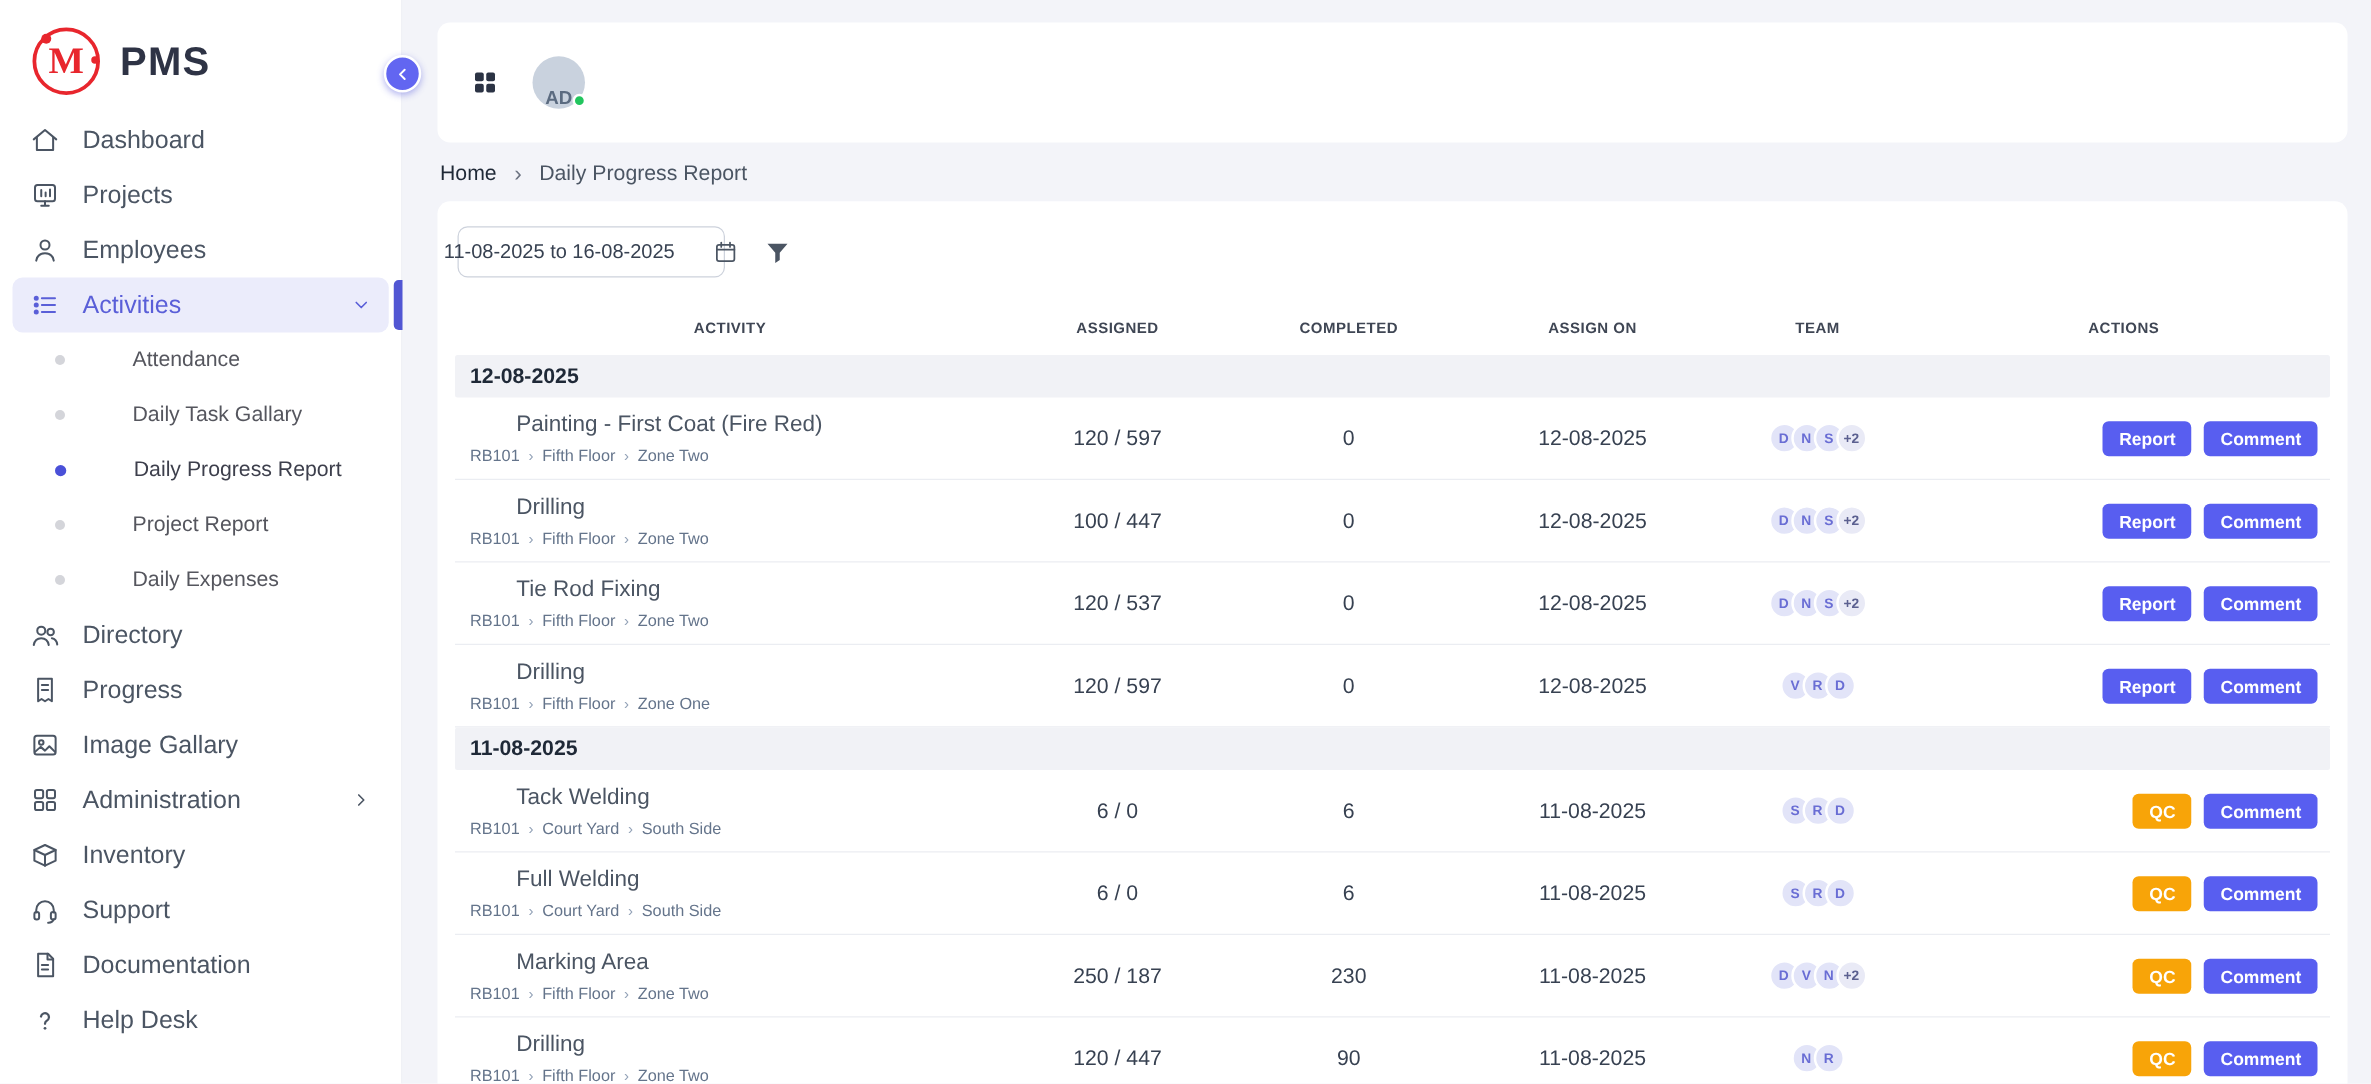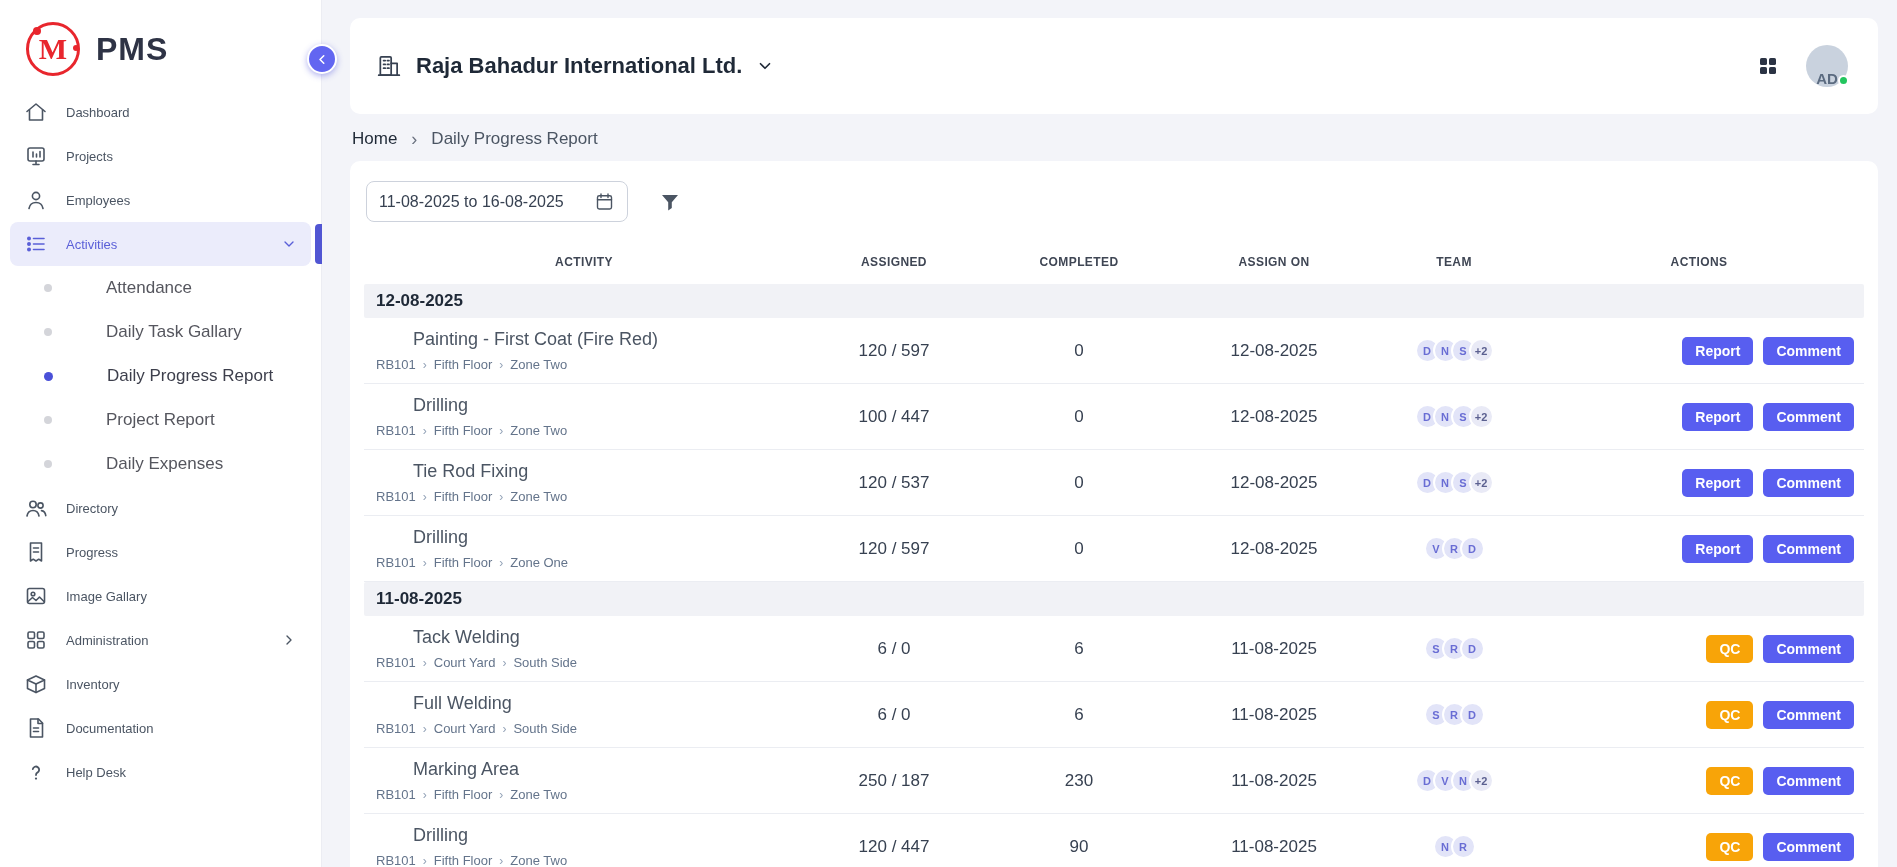--- a/index.html
+++ b/index.html
@@ -9,21 +9,21 @@
 
   
   .sidebar { width:322px; min-width:322px; background:#fff; border-right:1px solid #ecedf3; position:relative; padding-top:10px; z-index:5; }
   .logo-row { display:flex; align-items:center; gap:16px; padding:12px 0 14px 26px; }
   .logo-badge { width:54px; height:54px; border-radius:50%; border:3px solid #e8262d; display:flex; align-items:center; justify-content:center; position:relative; }
   .logo-badge::before { content:""; position:absolute; width:8px; height:8px; border-radius:50%; background:#e8262d; top:2px; left:4px; }
   .logo-badge::after { content:""; position:absolute; width:6px; height:6px; border-radius:50%; background:#e8262d; top:20px; right:-2px; }
   .logo-m { color:#e8262d; font-size:30px; font-weight:bold; font-family:"Liberation Serif", serif; }
   .logo-text { font-size:32px; font-weight:700; color:#2e3345; letter-spacing:1px; }
 
-  .nav-item { display:flex; align-items:center; gap:18px; height:44px; margin:0 10px; padding:0 14px; border-radius:8px; color:#4b5563; font-size:13px; cursor:pointer; position:relative; }
+  .nav-item { display:flex; align-items:center; gap:18px; height:44px; margin:0 10px; padding:0 14px; border-radius:8px; color:#4b5563; font-size:20px; cursor:pointer; position:relative; }
   .nav-item .icon { width:24px; height:24px; color:#4b5563; flex-shrink:0; display:flex; }
   .nav-item .icon svg { width:100%; height:100%; }
   .nav-item.active { background:#ebecfb; color:#5a5fd8; }
   .nav-item.active .icon { color:#5a5fd8; }
   .nav-chevron { margin-left:auto; width:16px; height:16px; display:flex; color:inherit; }
   .nav-chevron svg { width:100%; height:100%; }
   .active-bar { position:absolute; right:-11px; top:2px; width:7px; height:40px; background:#5156d3; border-radius:4px 0 0 4px; }
 
   .sub-item { display:flex; align-items:center; height:44px; padding-left:44px; font-size:17px; color:#55565e; cursor:pointer; }
   .sub-dot { width:8px; height:8px; border-radius:50%; background:#d4d5da; margin-right:54px; flex-shrink:0; }
@@ -50,21 +50,21 @@
 
   .breadcrumb { display:flex; align-items:center; gap:14px; margin:15px 0 12px 2px; font-size:17px; height:20px; }
   .crumb-home { color:#1f2937; cursor:pointer; }
   .crumb-sep { color:#6b7280; font-size:18px; line-height:1; }
   .crumb-sep::before { content:"\203A"; }
   .crumb-current { color:#4b5563; }
 
   .content-card { flex:1; background:#fff; border-radius:10px 10px 0 0; padding:20px 14px 0 14px; overflow:hidden; }
 
   .filter-bar { display:flex; align-items:center; gap:30px; margin-left:2px; }
-  .date-range { width:262px; height:41px; border:1px solid #cdd2dc; border-radius:8px; display:flex; align-items:center; padding:0 12px; gap:8px; background:#fff; }
+  .date-range { width:214px; height:41px; border:1px solid #cdd2dc; border-radius:8px; display:flex; align-items:center; padding:0 12px; gap:8px; background:#fff;justify-content:center; }
   .date-range input { border:none; outline:none; flex:1; font-size:16px; color:#374151; font-family:inherit; background:transparent; }
   .cal-icon { width:21px; height:21px; color:#4b5563; display:flex; flex-shrink:0; }
   .cal-icon svg { width:100%; height:100%; }
   .funnel { width:24px; height:24px; color:#4b5563; display:flex; cursor:pointer; }
   .funnel svg { width:100%; height:100%; }
 
   
   .table { margin-top:18px; }
   .grid-cols { display:grid; grid-template-columns:1fr 180px 190px 200px 160px 330px; align-items:center; }
   .thead { height:44px; font-size:12px; font-weight:bold; color:#3f4654; letter-spacing:.4px; }
@@ -220,20 +220,31 @@
               <path d="M3.5 8 12 4l8.5 4L12 12z"></path>
               <path d="M3.5 8v8.5L12 20.5l8.5-4V8"></path>
               <path d="M12 12v8.5"></path>
             </svg>
           </span>
         <span>Inventory</span>
       </div>
       <div class="nav-item">
         <span class="icon">
             <svg viewBox="0 0 24 24" fill="none" stroke="currentColor" stroke-width="1.6" stroke-linecap="round" stroke-linejoin="round">
+              <path d="M5 14v-2a7 7 0 0 1 14 0v2"></path>
+              <rect x="3.5" y="13.5" width="3.8" height="6" rx="1.8"></rect>
+              <rect x="16.7" y="13.5" width="3.8" height="6" rx="1.8"></rect>
+              <path d="M19 19.5a4.5 4.5 0 0 1-4.5 2.7"></path>
+            </svg>
+          </span>
+        <span>Support</span>
+      </div>
+      <div class="nav-item">
+        <span class="icon">
+            <svg viewBox="0 0 24 24" fill="none" stroke="currentColor" stroke-width="1.6" stroke-linecap="round" stroke-linejoin="round">
               <path d="M6.5 3h8l4 4v14h-12z"></path>
               <path d="M14 3v4.5h4.5"></path>
               <path d="M9.5 12h5M9.5 15.5h5"></path>
             </svg>
           </span>
         <span>Documentation</span>
       </div>
       <div class="nav-item">
         <span class="icon">
             <svg viewBox="0 0 24 24" fill="none" stroke="currentColor" stroke-width="1.8" stroke-linecap="round" stroke-linejoin="round">
@@ -248,36 +259,20 @@
 
   <div class="collapse-btn">
     <svg viewBox="0 0 24 24" fill="none" stroke="currentColor" stroke-width="2.5" stroke-linecap="round" stroke-linejoin="round">
         <path d="m14 6-6 6 6 6"></path>
       </svg>
   </div>
 
   <main class="main">
 
     <div class="header-card">
-      <div class="company">
-        <span class="icon">
-            <svg viewBox="0 0 24 24" fill="none" stroke="currentColor" stroke-width="1.6" stroke-linecap="round" stroke-linejoin="round">
-              <rect x="4" y="3.5" width="10" height="17" rx="1"></rect>
-              <path d="M14 9.5h5.5v11"></path>
-              <path d="M2.5 20.5h19"></path>
-              <path d="M7 7h1.5M10.5 7H12M7 10.5h1.5M10.5 10.5H12M7 14h1.5M10.5 14H12"></path>
-            </svg>
-          </span>
-        <span class="company-name">Raja Bahadur International Ltd.</span>
-        <span class="chev">
-            <svg viewBox="0 0 24 24" fill="none" stroke="currentColor" stroke-width="2.2" stroke-linecap="round" stroke-linejoin="round">
-              <path d="m6 9 6 6 6-6"></path>
-            </svg>
-          </span>
-      </div>
       <div class="header-right">
         <span class="apps-grid">
             <svg viewBox="0 0 24 24" fill="currentColor">
               <rect x="4" y="4" width="7" height="7" rx="1.6"></rect>
               <rect x="13" y="4" width="7" height="7" rx="1.6"></rect>
               <rect x="4" y="13" width="7" height="7" rx="1.6"></rect>
               <rect x="13" y="13" width="7" height="7" rx="1.6"></rect>
             </svg>
           </span>
         <div class="avatar">

